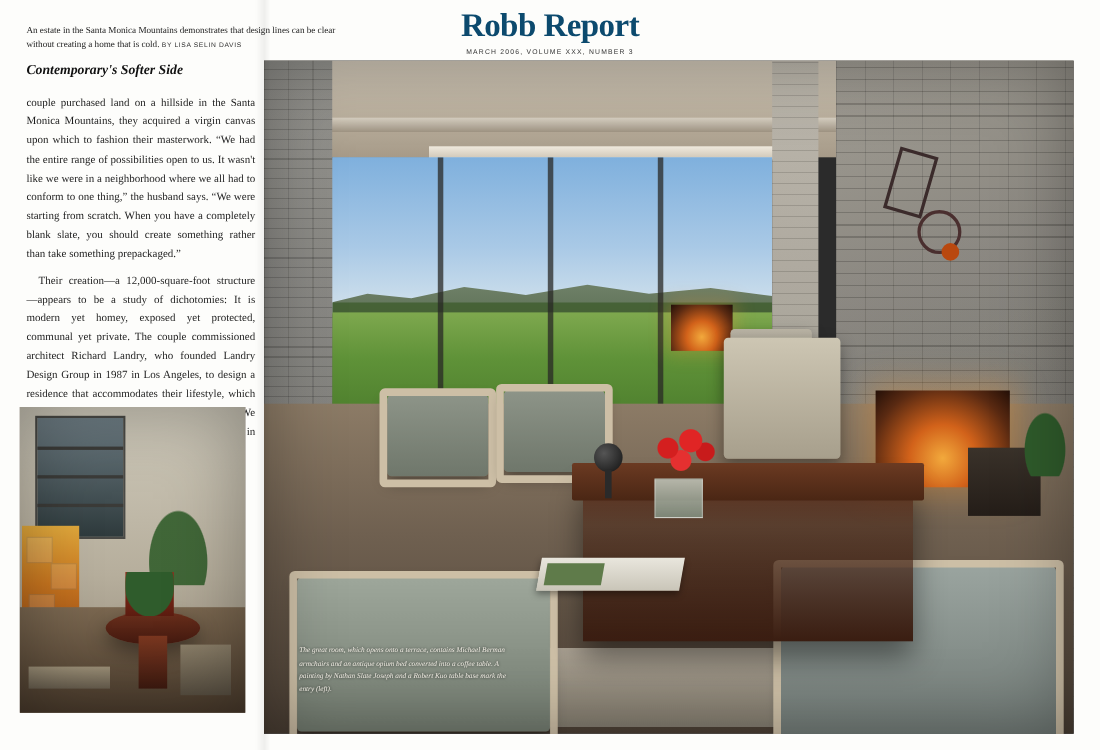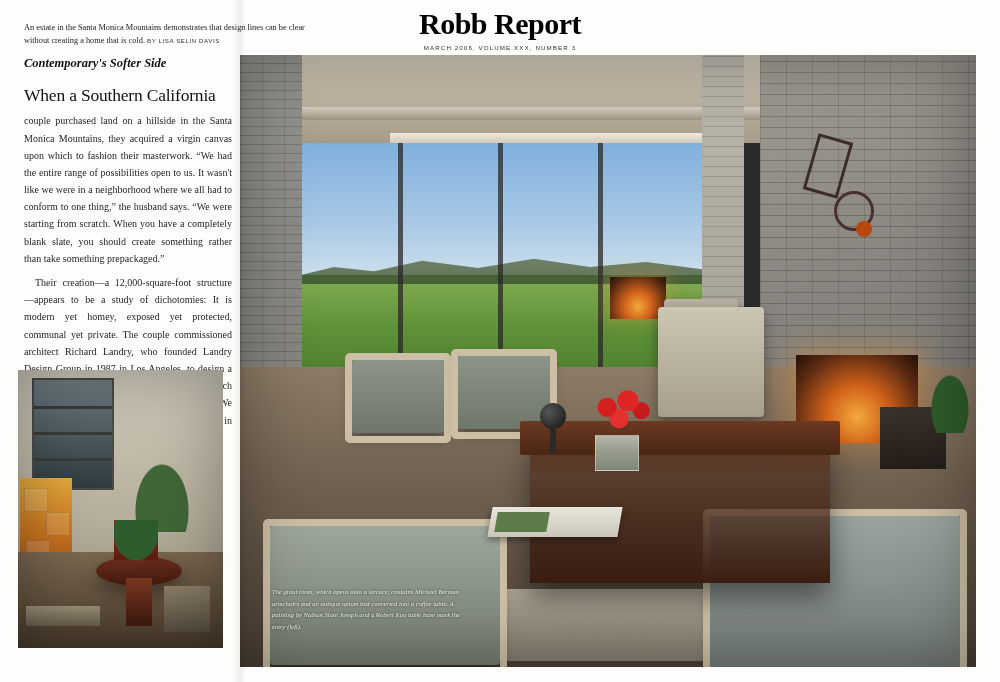--- a/index.html
+++ b/index.html
@@ -27,21 +27,21 @@
     left: 345px;
     top: 8px;
     width: 310px;
     text-align: center;
   }
   .masthead-title {
     font-family: "Liberation Serif", serif;
     font-size: 30px;
     font-weight: bold;
     letter-spacing: -0.5px;
-    color: #000000;
+    color: #0c4a6e;
     line-height: 1.05;
   }
   .masthead-sub {
     margin-top: 4px;
     font-family: "Liberation Sans", sans-serif;
     font-size: 6.2px;
     letter-spacing: 1.1px;
     color: #333;
   }
 
@@ -373,21 +373,20 @@
   </div>
 
   <div class="deck">
     <span>An estate in the Santa Monica Mountains demonstrates that design lines can be clear without creating a home that is cold.</span>
     <span class="byline">BY LISA SELIN DAVIS</span>
   </div>
 
   <div class="kicker">Contemporary's Softer Side</div>
 
   <div class="article">
-    <div class="drop-head">When a Southern California</div>
     <p>couple purchased land on a hillside in the Santa Monica Mountains, they acquired a virgin canvas upon which to fashion their masterwork. “We had the entire range of possibilities open to us. It wasn't like we were in a neighborhood where we all had to conform to one thing,” the husband says. “We were starting from scratch. When you have a completely blank slate, you should create something rather than take something prepackaged.”</p>
     <p class="indent">Their creation—a 12,000-square-foot structure—appears to be a study of dichotomies: It is modern yet homey, exposed yet protected, communal yet private. The couple commissioned architect Richard Landry, who founded Landry Design Group in 1987 in Los Angeles, to design a residence that accommodates their lifestyle, which involves spending a great deal of time outside. “We both love the outdoors, and the mountains in particular,” says the husband.</p>
   </div>
 
   <div class="photo-sub">
     <div class="scene">
       <div class="in-wall"></div>
       <div class="in-window">
         <div class="bar" style="top:26px"></div>
         <div class="bar" style="top:52px"></div>

